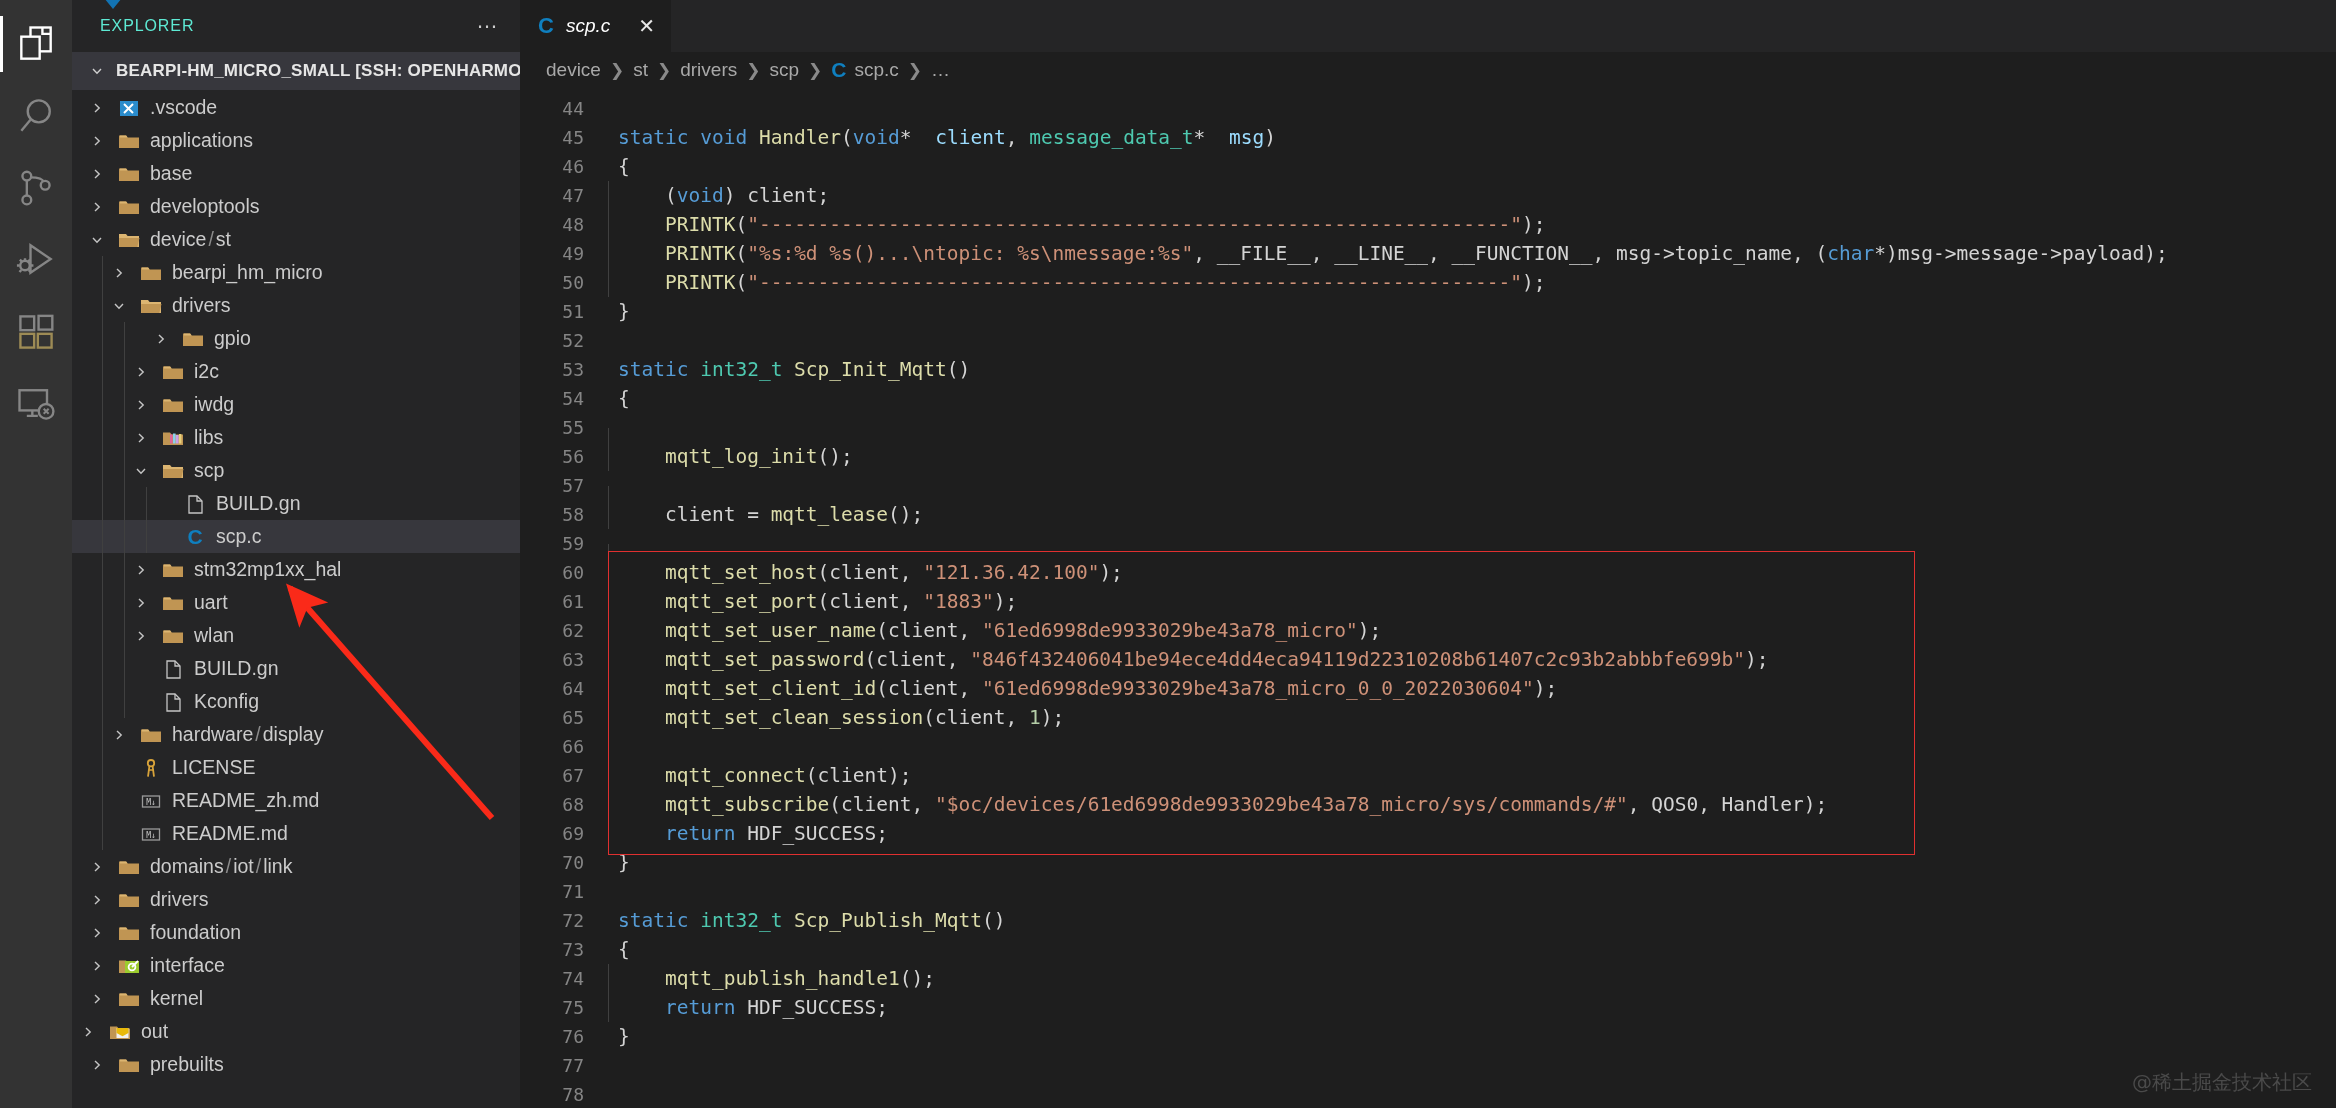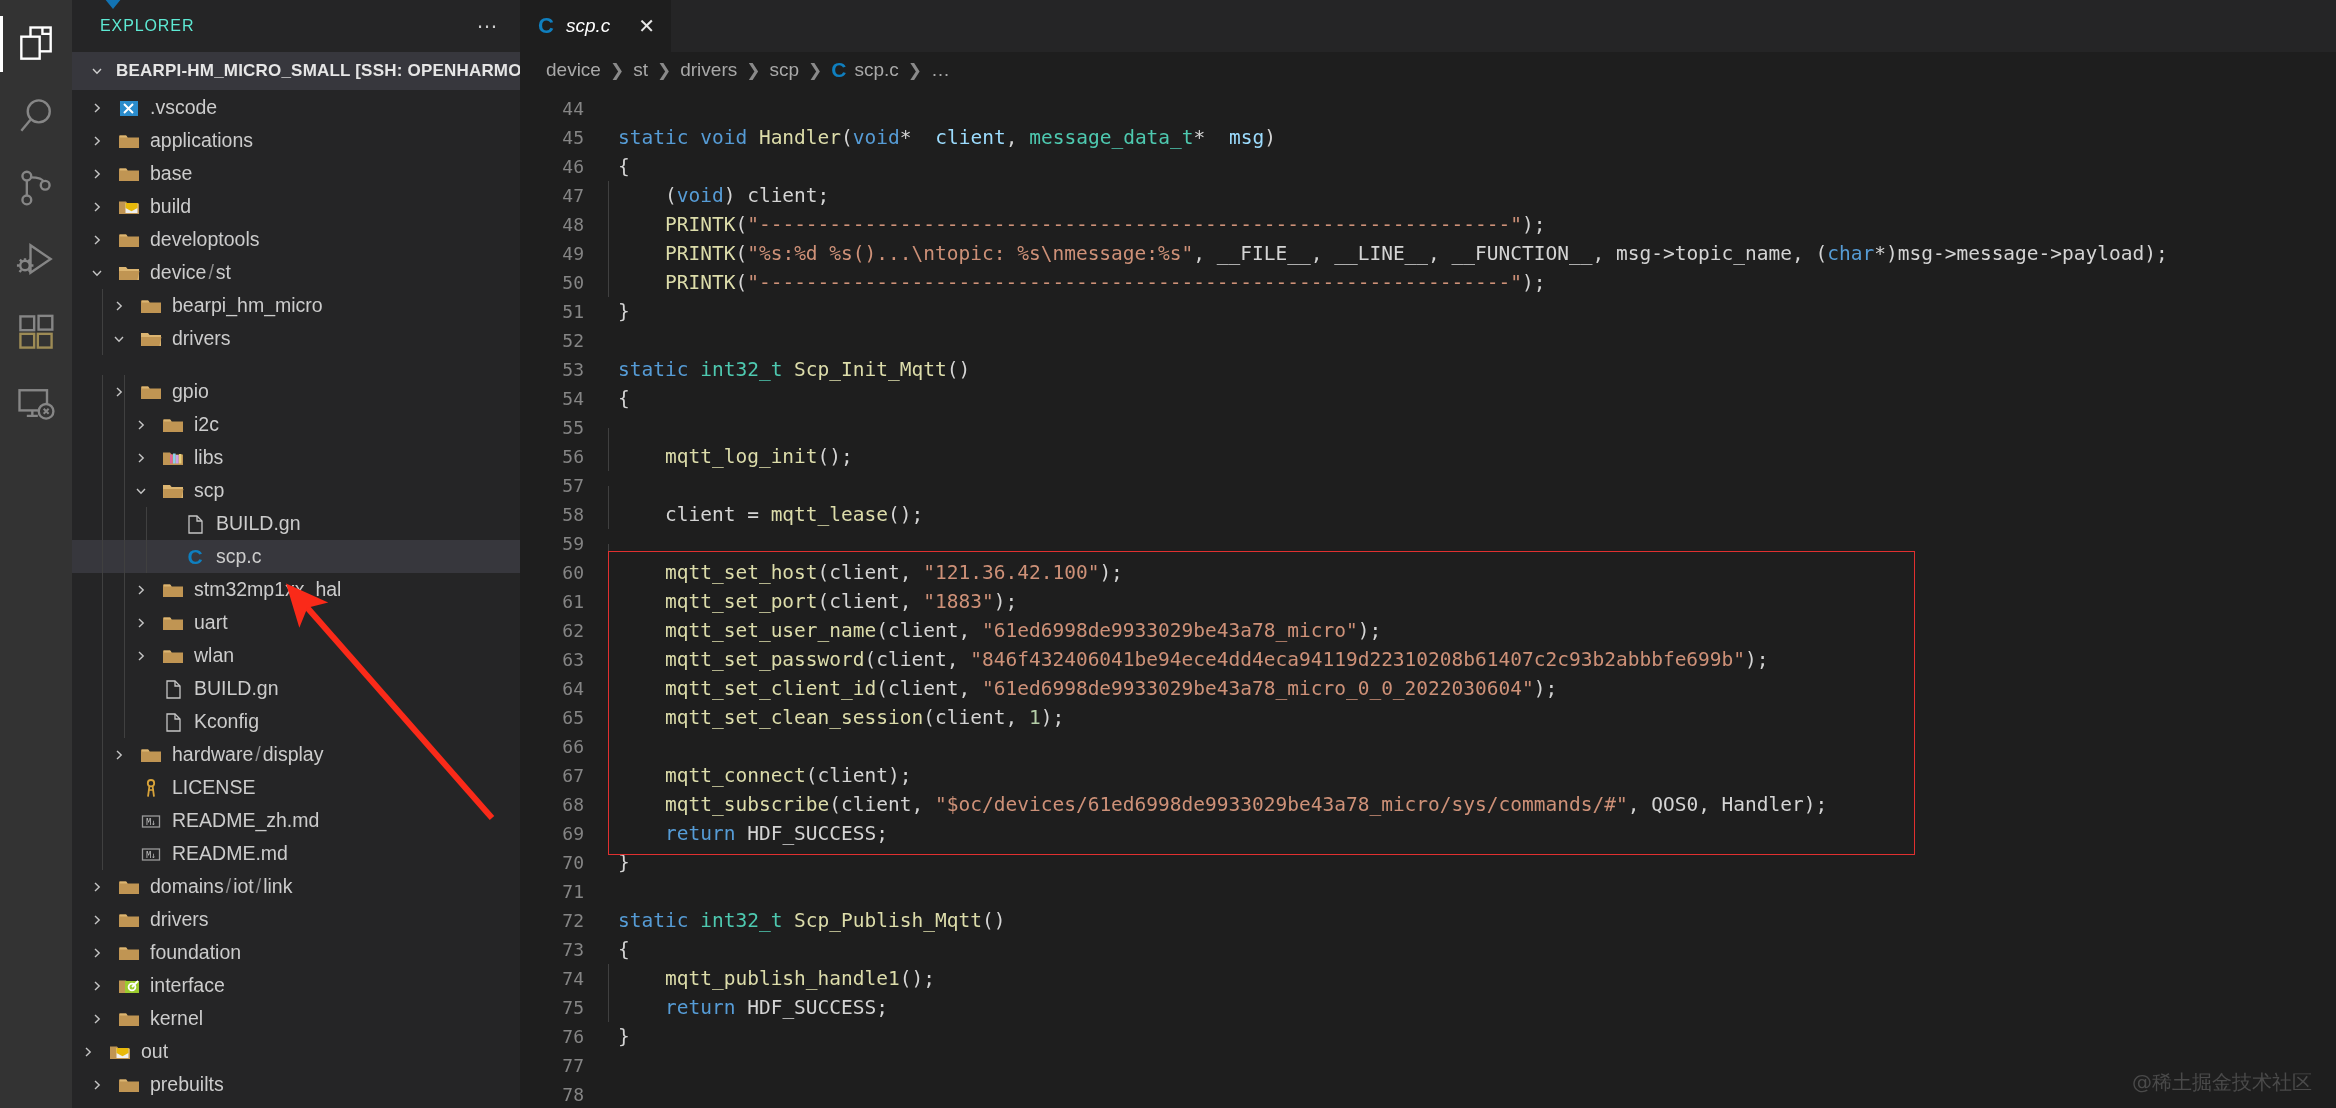--- a/index.html
+++ b/index.html
@@ -271,35 +271,20 @@
         </div>
         <div class="row" style="padding-left: 14px;">
           <span class="twisty">
             <svg width="16" height="16" viewBox="0 0 16 16" fill="none" stroke="#c5c5c5" stroke-width="1.4">
               <path d="M6 4 L10.2 8 L6 12"></path>
             </svg>
           </span>
           <span class="ic">
             <svg width="24" height="22" viewBox="0 0 24 22">
               <path d="M2 5.5 h7 l1.6 2 h11.4 v10.5 h-20 z" fill="#c09553"></path>
-              <rect x="8.5" y="7" width="12" height="10" fill="#f0f0f0"></rect>
-              <path d="M8.5 7 h12 v5 l-6 3.2 l-6 -3.2 z" fill="#e8b90a"></path>
-            </svg>
-          </span>
-          <span class="lbl">build</span>
-        </div>
-        <div class="row" style="padding-left: 14px;">
-          <span class="twisty">
-            <svg width="16" height="16" viewBox="0 0 16 16" fill="none" stroke="#c5c5c5" stroke-width="1.4">
-              <path d="M6 4 L10.2 8 L6 12"></path>
-            </svg>
-          </span>
-          <span class="ic">
-            <svg width="24" height="22" viewBox="0 0 24 22">
-              <path d="M2 5.5 h7 l1.6 2 h11.4 v10.5 h-20 z" fill="#c09553"></path>
               <path d="M3 5.5 h6.2 l1.5 2 H3 z" fill="#dcb571"></path>
             </svg>
           </span>
           <span class="lbl">developtools</span>
         </div>
         <div class="row" style="padding-left: 14px;">
           <span class="twisty">
             <svg width="16" height="16" viewBox="0 0 16 16" fill="none" stroke="#c5c5c5" stroke-width="1.4">
               <path d="M4 6 L8 10.2 L12 6"></path>
             </svg>
@@ -335,21 +320,21 @@
             </svg>
           </span>
           <span class="ic">
             <svg width="24" height="22" viewBox="0 0 24 22">
               <path d="M2 5 h7 l1.6 2 h11.4 v11 h-20 z" fill="#dcb571"></path>
               <path d="M2.2 9 h20.3 l-2.2 9 H2.2 z" fill="#c09553"></path>
             </svg>
           </span>
           <span class="lbl">drivers</span>
         </div>
-        <div class="row" style="padding-left: 36px; margin-top: 20px;">
+        <div class="row" style="padding-left: 78px;">
           <span class="guide" style="left:30px"></span>
           <span class="guide" style="left:52px"></span>
           <span class="twisty">
             <svg width="16" height="16" viewBox="0 0 16 16" fill="none" stroke="#c5c5c5" stroke-width="1.4">
               <path d="M6 4 L10.2 8 L6 12"></path>
             </svg>
           </span>
           <span class="ic">
             <svg width="24" height="22" viewBox="0 0 24 22">
               <path d="M2 5.5 h7 l1.6 2 h11.4 v10.5 h-20 z" fill="#c09553"></path>
@@ -366,20 +351,36 @@
               <path d="M6 4 L10.2 8 L6 12"></path>
             </svg>
           </span>
           <span class="ic">
             <svg width="24" height="22" viewBox="0 0 24 22">
               <path d="M2 5.5 h7 l1.6 2 h11.4 v10.5 h-20 z" fill="#c09553"></path>
               <path d="M3 5.5 h6.2 l1.5 2 H3 z" fill="#dcb571"></path>
             </svg>
           </span>
           <span class="lbl">i2c</span>
+        </div>
+        <div class="row" style="padding-left: 58px;">
+          <span class="guide" style="left:30px"></span>
+          <span class="guide" style="left:52px"></span>
+          <span class="twisty">
+            <svg width="16" height="16" viewBox="0 0 16 16" fill="none" stroke="#c5c5c5" stroke-width="1.4">
+              <path d="M6 4 L10.2 8 L6 12"></path>
+            </svg>
+          </span>
+          <span class="ic">
+            <svg width="24" height="22" viewBox="0 0 24 22">
+              <path d="M2 5.5 h7 l1.6 2 h11.4 v10.5 h-20 z" fill="#c09553"></path>
+              <path d="M3 5.5 h6.2 l1.5 2 H3 z" fill="#dcb571"></path>
+            </svg>
+          </span>
+          <span class="lbl">iwdg</span>
         </div>
         <div class="row" style="padding-left: 58px;">
           <span class="guide" style="left:30px"></span>
           <span class="guide" style="left:52px"></span>
           <span class="twisty">
             <svg width="16" height="16" viewBox="0 0 16 16" fill="none" stroke="#c5c5c5" stroke-width="1.4">
               <path d="M6 4 L10.2 8 L6 12"></path>
             </svg>
           </span>
           <span class="ic">

